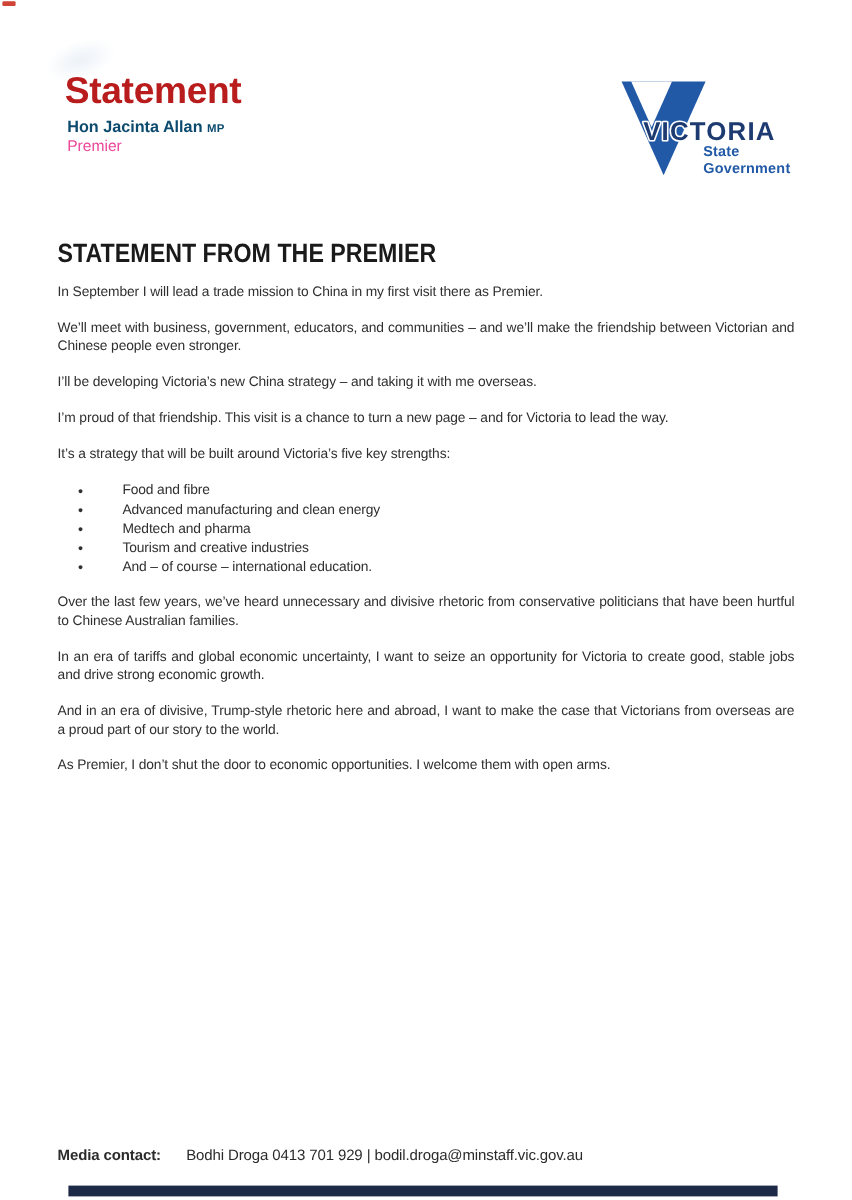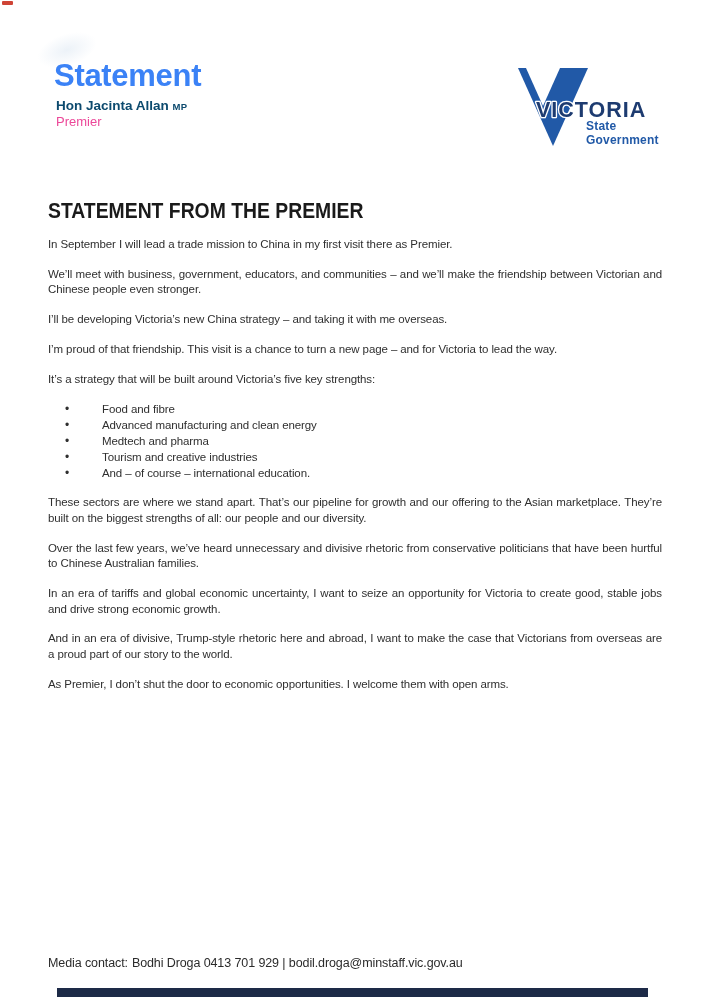--- a/index.html
+++ b/index.html
@@ -16,21 +16,21 @@
 
   
   .corner-mark { position: absolute; left: 2px; top: 1px; width: 11px; height: 4px; background: #cf4436; border-radius: 1px; }
   .smudge { position: absolute; left: 36px; top: 34px; width: 62px; height: 32px;
     background: radial-gradient(ellipse at center, #ecf2f8 0%, rgba(255,255,255,0) 70%);
     transform: rotate(-18deg); }
   .bottom-bar { position: absolute; left: 57px; top: 988px; width: 591px; height: 9px; background: #1d2a47; }
 
   
   .masthead-title { position: absolute; left: 54px; top: 60px; font-size: 31px; line-height: 31px;
-    font-weight: bold; color: #3b82f6; letter-spacing: -0.3px; }
+    font-weight: bold; color: #b91c1c; letter-spacing: -0.3px; }
   .author-line { position: absolute; left: 56px; top: 99px; font-size: 13.5px; line-height: 14px;
     font-weight: bold; color: #0c4a6e; }
   .author-postnom { font-size: 9.5px; letter-spacing: 0.2px; }
   .author-role { position: absolute; left: 56px; top: 114px; font-size: 13px; color: #ec4899; }
 
   
   .logo { position: absolute; left: 512px; top: 57px; width: 155px; height: 95px; }
   .logo svg text { font-family: "Liberation Sans", sans-serif; font-weight: bold; }
   .logo .wordmark { font-size: 21.5px; fill: #1d3b70; letter-spacing: 1px;
     stroke: #ffffff; stroke-width: 2.6px; paint-order: stroke; stroke-linejoin: round; }
@@ -43,21 +43,21 @@
     margin-bottom: 14px; transform: scaleX(0.88); transform-origin: 0 0; white-space: nowrap; }
   .para { font-size: 11.5px; line-height: 15.7px; letter-spacing: -0.1px;
     margin-bottom: 14px; text-align: justify; color: #2f2f2f; }
   .strengths { list-style: none; margin: 0 0 14px 0; }
   .strengths li { position: relative; padding-left: 54px; font-size: 11.5px; line-height: 16px;
     letter-spacing: -0.1px; color: #2f2f2f; }
   .strengths li::before { content: "\2022"; position: absolute; left: 17px; top: 0; font-size: 12px; }
 
   
   footer { position: absolute; left: 48px; top: 956px; font-size: 12.5px; letter-spacing: -0.1px; color: #2b2b2b; }
-  .mc-label { font-weight: normal; margin-right: 4px; text-align: center; }
+  .mc-label { font-weight: bold; margin-right: 21px; text-align: center; }
 </style>
 </head>
 <body>
 
 <div class="page">
 
   <div class="corner-mark"></div>
   <div class="smudge"></div>
 
   <div class="masthead-title">Statement</div>
@@ -90,21 +90,20 @@
 
     <ul class="strengths">
         <li>Food and fibre</li>
         <li>Advanced manufacturing and clean energy</li>
         <li>Medtech and pharma</li>
         <li>Tourism and creative industries</li>
         <li>And – of course – international education.</li>
       </ul>
 
     <div>
-        <p class="para">These sectors are where we stand apart. That’s our pipeline for growth and our offering to the Asian marketplace. They’re built on the biggest strengths of all: our people and our diversity.</p>
         <p class="para">Over the last few years, we’ve heard unnecessary and divisive rhetoric from conservative politicians that have been hurtful to Chinese Australian families.</p>
         <p class="para">In an era of tariffs and global economic uncertainty, I want to seize an opportunity for Victoria to create good, stable jobs and drive strong economic growth.</p>
         <p class="para">And in an era of divisive, Trump-style rhetoric here and abroad, I want to make the case that Victorians from overseas are a proud part of our story to the world.</p>
         <p class="para">As Premier, I don’t shut the door to economic opportunities. I welcome them with open arms.</p>
       </div>
   </main>
 
   <footer>
     <span class="mc-label">Media contact:</span><span>Bodhi Droga 0413 701 929 | bodil.droga@minstaff.vic.gov.au</span>
   </footer>

